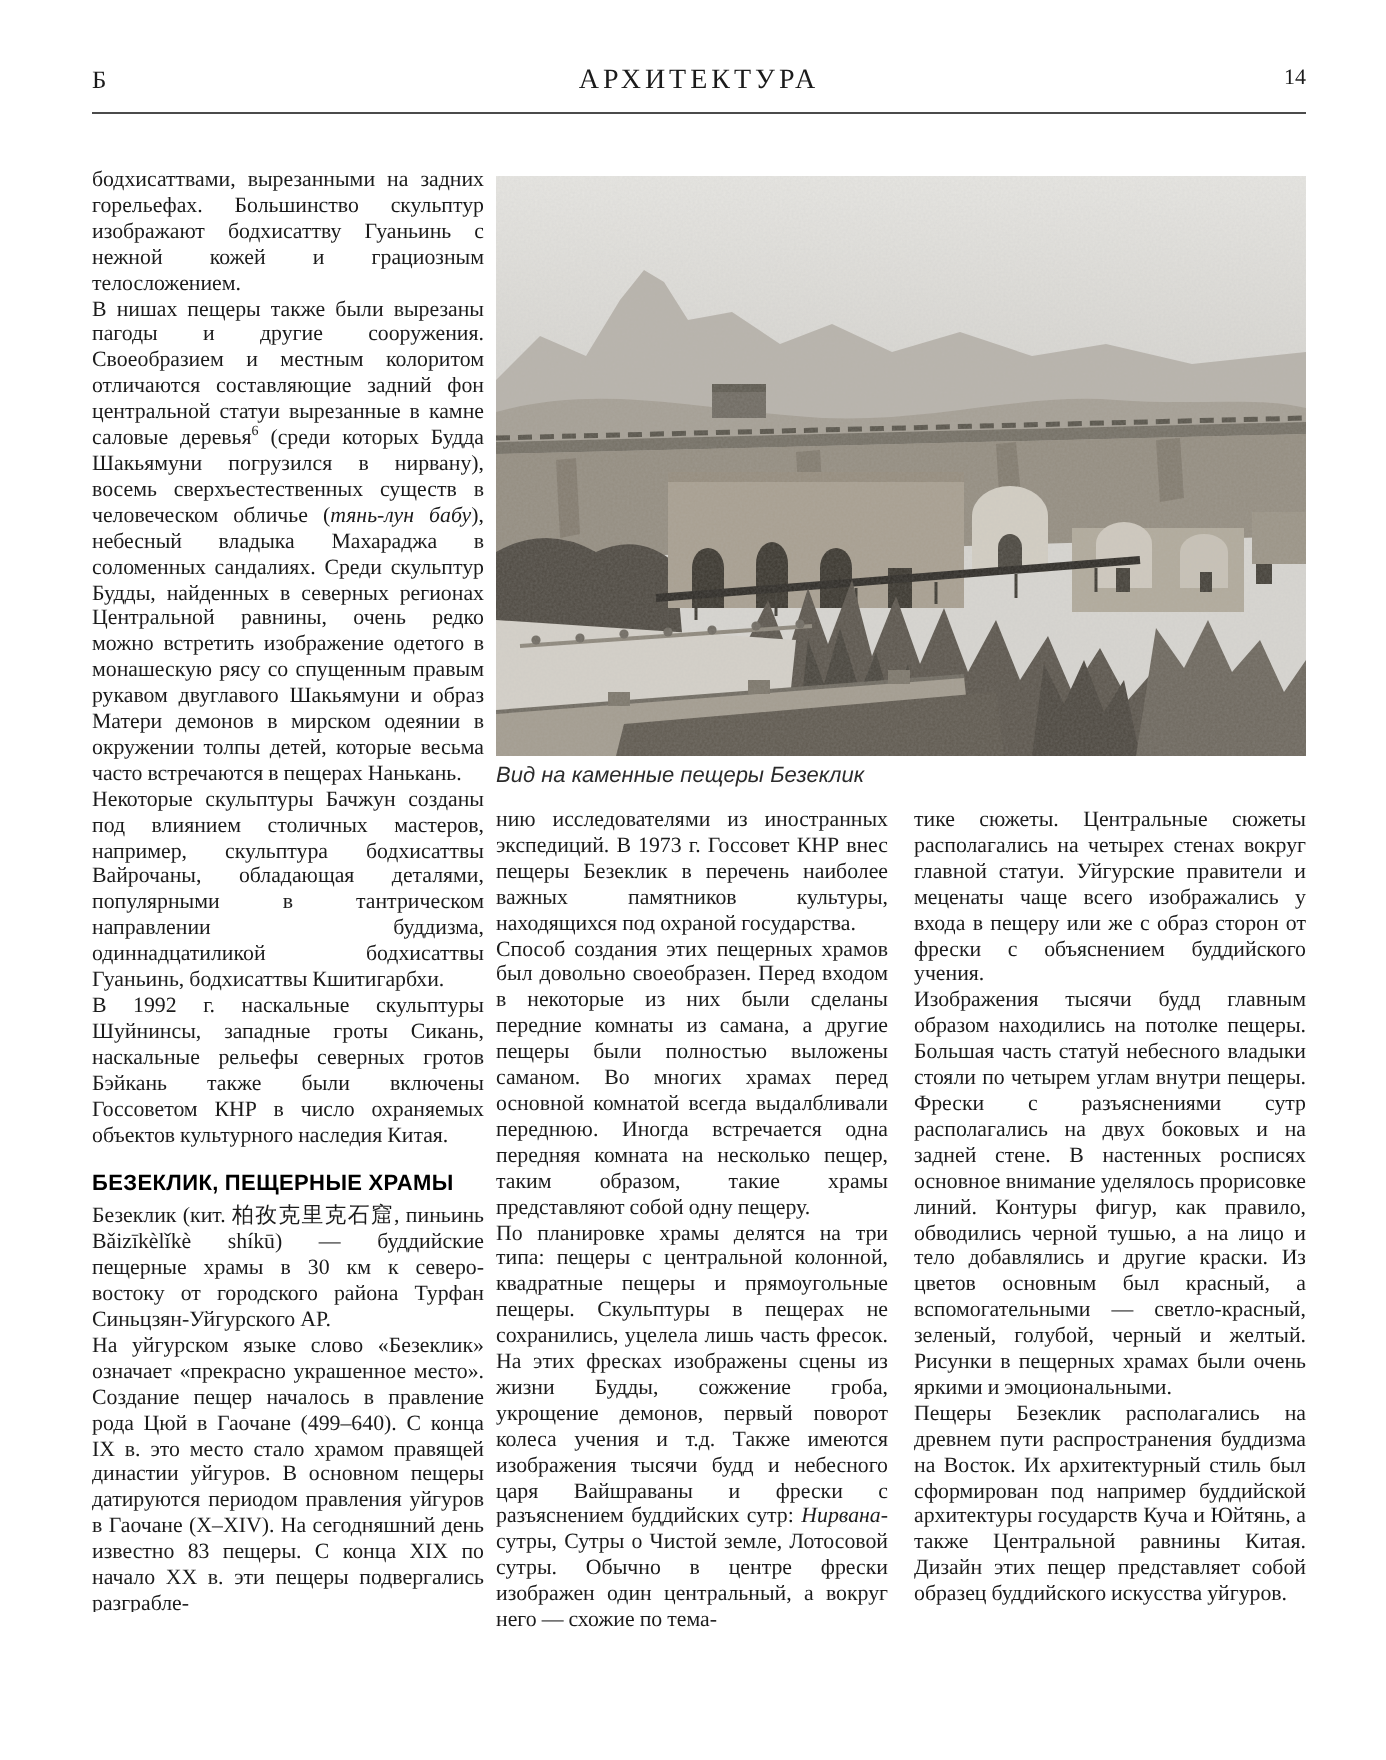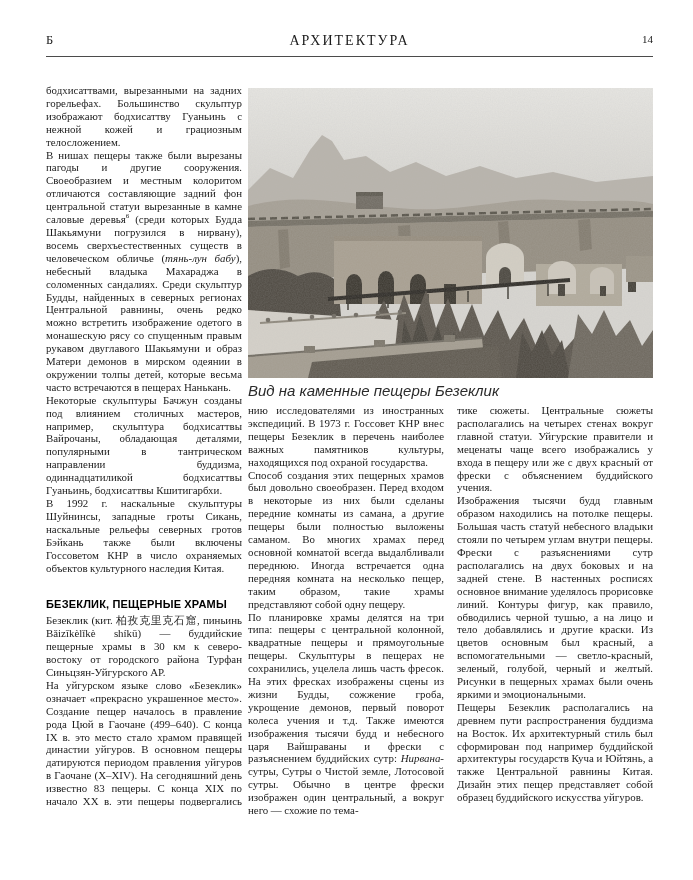--- a/index.html
+++ b/index.html
@@ -47,21 +47,21 @@
     -webkit-hyphens: auto;
     word-spacing: -0.2px;
     overflow: hidden;
   }
   .col p { margin: 0; }
   .col h2 {
     font-family: "Liberation Sans", sans-serif;
     font-weight: bold;
     font-size: 11px;
     letter-spacing: 0.2px;
-    margin: 24px 0 3px 0;
+    margin: 12px 0 3px 0;
     text-align: left;
     color: #000;
   }
   .col sup { font-size: 7px; line-height: 0; vertical-align: super; }
   .col i   { font-style: italic; }
   .col-1 { left: 46px;  top: 84px;  height: 722px; }
   .col-2 { left: 248px; top: 404px; height: 450px; }
   .col-3 { left: 457px; top: 404px; height: 450px; }
   
   .photo {
@@ -75,21 +75,21 @@
     background: #d8d6d1;
   }
   .photo svg { display: block; }
   .photo-caption {
     position: absolute;
     left: 248px;
     top: 382px;
     width: 405px;
     font-family: "Liberation Sans", sans-serif;
     font-style: italic;
-    font-size: 15px;
+    font-size: 11px;
     color: #2b2b2b;
   }
 </style>
 </head>
 <body>
 
 <div class="page">
 
   <div class="running-head">
     <span class="rh-left">Б</span>
@@ -207,18 +207,18 @@
   </figure>
 
   <div class="photo-caption">Вид на каменные пещеры Безеклик</div>
 
   <div class="col col-2">
       <p>нию исследователями из иностранных экспедиций. В 1973 г. Госсовет КНР внес пещеры Безеклик в перечень наиболее важных памятников культуры, находящихся под охраной государства.</p>
       <p>Способ создания этих пещерных храмов был довольно своеобразен. Перед входом в некоторые из них были сделаны передние комнаты из самана, а другие пещеры были полностью выложены саманом. Во многих храмах перед основной комнатой всегда выдалбливали переднюю. Иногда встречается одна передняя комната на несколько пещер, таким образом, такие храмы представляют собой одну пещеру.</p>
       <p>По планировке храмы делятся на три типа: пещеры с центральной колонной, квадратные пещеры и прямоугольные пещеры. Скульптуры в пещерах не сохранились, уцелела лишь часть фресок. На этих фресках изображены сцены из жизни Будды, сожжение гроба, укрощение демонов, первый поворот колеса учения и т.д. Также имеются изображения тысячи будд и небесного царя Вайшраваны и фрески с разъяснением буддийских сутр: <i>Нирвана</i>-сутры, Сутры о Чистой земле, Лотосовой сутры. Обычно в центре фрески изображен один центральный, а вокруг него — схожие по тема-</p>
     </div>
   <div class="col col-3">
-      <p>тике сюжеты. Центральные сюжеты располагались на четырех стенах вокруг главной статуи. Уйгурские правители и меценаты чаще всего изображались у входа в пещеру или же с двух красный от фрески с объяснением буддийского учения.</p>
+      <p>тике сюжеты. Центральные сюжеты располагались на четырех стенах вокруг главной статуи. Уйгурские правители и меценаты чаще всего изображались у входа в пещеру или же с образ сторон от фрески с объяснением буддийского учения.</p>
       <p>Изображения тысячи будд главным образом находились на потолке пещеры. Большая часть статуй небесного владыки стояли по четырем углам внутри пещеры. Фрески с разъяснениями сутр располагались на двух боковых и на задней стене. В настенных росписях основное внимание уделялось прорисовке линий. Контуры фигур, как правило, обводились черной тушью, а на лицо и тело добавлялись и другие краски. Из цветов основным был красный, а вспомогательными — светло-красный, зеленый, голубой, черный и желтый. Рисунки в пещерных храмах были очень яркими и эмоциональными.</p>
       <p>Пещеры Безеклик располагались на древнем пути распространения буддизма на Восток. Их архитектурный стиль был сформирован под например буддийской архитектуры государств Куча и Юйтянь, а также Центральной равнины Китая. Дизайн этих пещер представляет собой образец буддийского искусства уйгуров.</p>
     </div>
 
 </div>
 
 </body></html>

